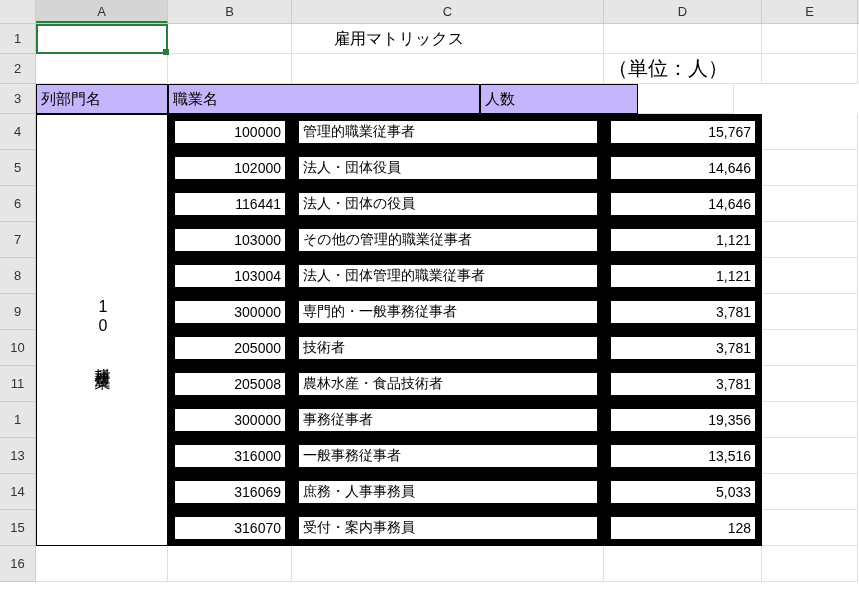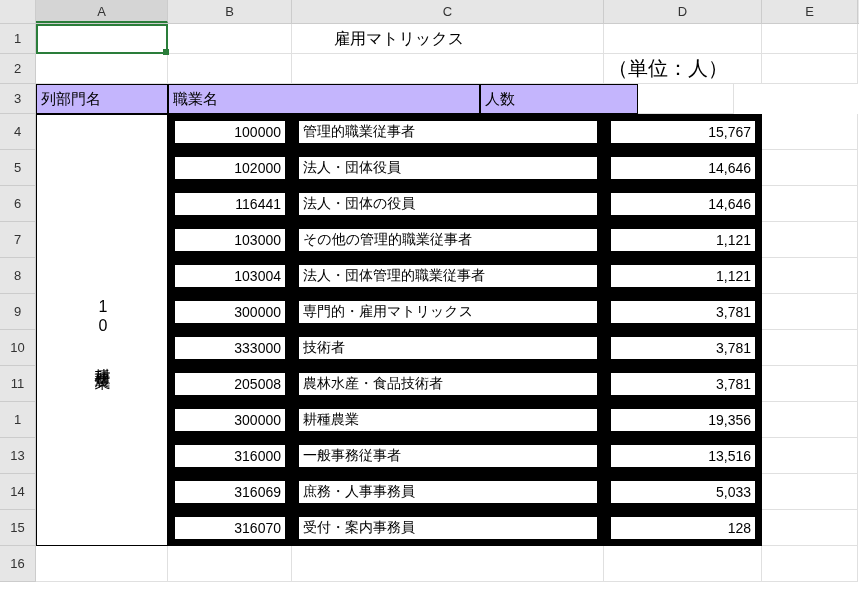--- a/index.html
+++ b/index.html
@@ -188,45 +188,45 @@
         <div class="cell colA"></div>
         <div class="cell colB data-cell num">103004</div>
         <div class="cell colC data-cell txt">法人・団体管理的職業従事者</div>
         <div class="cell colD data-cell num">1,121</div>
         <div class="cell colE"></div>
       </div>
       <div class="row">
         <div class="rh">9</div>
         <div class="cell colA"></div>
         <div class="cell colB data-cell num">300000</div>
-        <div class="cell colC data-cell txt">専門的・雇用マトリックス</div>
+        <div class="cell colC data-cell txt">専門的・一般事務従事者</div>
         <div class="cell colD data-cell num">3,781</div>
         <div class="cell colE"></div>
       </div>
       <div class="row">
         <div class="rh">10</div>
         <div class="cell colA"></div>
-        <div class="cell colB data-cell num">333000</div>
+        <div class="cell colB data-cell num">205000</div>
         <div class="cell colC data-cell txt">技術者</div>
         <div class="cell colD data-cell num">3,781</div>
         <div class="cell colE"></div>
       </div>
       <div class="row">
         <div class="rh">11</div>
         <div class="cell colA"></div>
         <div class="cell colB data-cell num">205008</div>
         <div class="cell colC data-cell txt">農林水産・食品技術者</div>
         <div class="cell colD data-cell num">3,781</div>
         <div class="cell colE"></div>
       </div>
       <div class="row">
         <div class="rh">1</div>
         <div class="cell colA"></div>
         <div class="cell colB data-cell num">300000</div>
-        <div class="cell colC data-cell txt">耕種農業</div>
+        <div class="cell colC data-cell txt">事務従事者</div>
         <div class="cell colD data-cell num">19,356</div>
         <div class="cell colE"></div>
       </div>
       <div class="row">
         <div class="rh">13</div>
         <div class="cell colA"></div>
         <div class="cell colB data-cell num">316000</div>
         <div class="cell colC data-cell txt">一般事務従事者</div>
         <div class="cell colD data-cell num">13,516</div>
         <div class="cell colE"></div>

